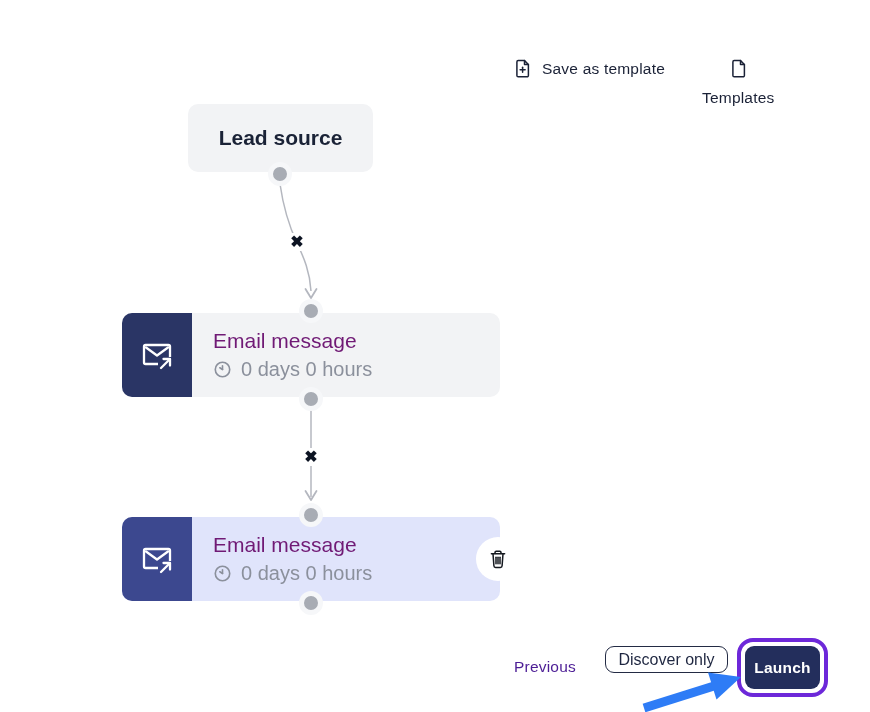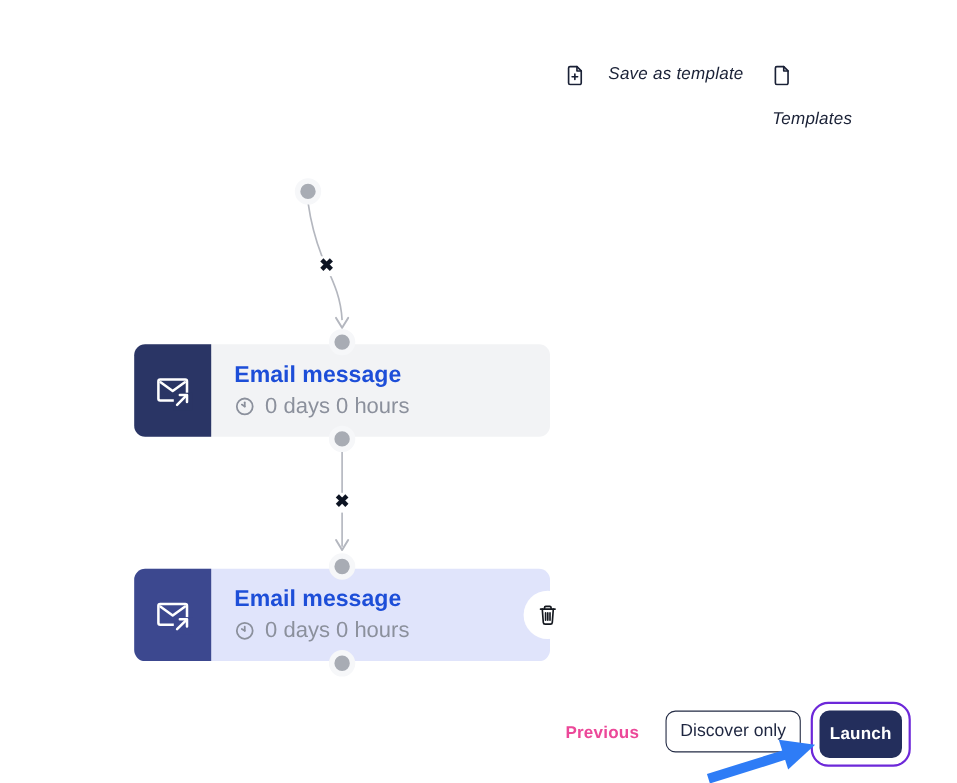--- a/index.html
+++ b/index.html
@@ -5,22 +5,22 @@
   * { margin:0; padding:0; box-sizing:border-box; }
   html,body { background:#fff; }
   .canvas {
     position:relative; width:870px; height:712px; background:#ffffff;
     font-family:"Liberation Sans", sans-serif; overflow:hidden;
   }
   button { background:none; border:none; font:inherit; cursor:pointer; padding:0; }
 
   
   .hdr-btn {
-    position:absolute; display:flex; align-items:flex-start; gap:22px;
-    font-size:15.5px; font-weight:500; color:#1a2136; letter-spacing:.2px;font-style:italic;
+    position:absolute; display:flex; align-items:center; gap:11px;
+    font-size:15.5px; font-weight:500; color:#1a2136; letter-spacing:.2px;
   }
   .hdr-btn svg { display:block; }
 
   
   .node-lead {
     position:absolute; left:188px; top:104px; width:185px; height:68px;
     background:#f2f3f5; border-radius:10px;
     display:flex; align-items:center; justify-content:center;
     font-size:21px; font-weight:600; color:#1a2236;
   }
@@ -30,21 +30,21 @@
   }
   .email-node.n1 { top:313px; background:#f2f3f5; }
   .email-node.n2 { top:517px; background:#e0e4fb; }
   .icon-square {
     width:70px; flex:0 0 70px; border-radius:10px 0 0 10px;
     display:flex; align-items:center; justify-content:center;
   }
   .n1 .icon-square { background:#2a3565; --sq:#2a3565; }
   .n2 .icon-square { background:#3c488f; --sq:#3c488f; }
   .node-body { flex:1; display:flex; flex-direction:column; justify-content:center; padding-left:21px; gap:5px; }
-  .node-title { font-size:21px; font-weight:700; color:#1d4ed8; line-height:1.1; }
+  .node-title { font-size:21px; font-weight:400; color:#701a75; line-height:1.1; }
   .node-delay { display:flex; align-items:center; gap:9px; font-size:20px; color:#8b909c; }
   .node-delay svg { display:block; }
 
   
   .connector-layer { position:absolute; left:0; top:0; width:870px; height:712px; pointer-events:none; }
   .dot {
     position:absolute; width:14px; height:14px; background:#a8acb4;
     border:5px solid #f6f7f9; border-radius:50%;
     transform:translate(-50%,-50%); box-sizing:content-box; z-index:5;
   }
@@ -57,30 +57,30 @@
   
   .trash-btn {
     position:absolute; left:476px; top:537px; width:44px; height:44px;
     background:#fff; border-radius:50%; z-index:6;
     display:flex; align-items:center; justify-content:center;
   }
 
   
   .previous-btn {
     position:absolute; left:514px; top:658px; font-size:15.5px;
-    color:#ec4899; letter-spacing:.2px;font-weight:bold;
+    color:#4c1d95; letter-spacing:.2px;
   }
   .discover-btn {
-    position:absolute; left:605px; top:646px; width:123px; height:38px;
+    position:absolute; left:605px; top:646px; width:123px; height:27px;
     background:#fff; border:1.6px solid #232b44; border-radius:9px;
     font-size:16px; color:#1e2640; display:flex; align-items:center; justify-content:center;
   }
   .launch-ring {
     position:absolute; left:737px; top:638px; width:91px; height:59px;
-    border:2px solid #6d28d9; border-radius:16px; background:#fff;
+    border:4px solid #6d28d9; border-radius:16px; background:#fff;
     display:flex; align-items:center; justify-content:center; z-index:7;
   }
   .launch-btn {
     width:75px; height:43px; background:#232e5c; border-radius:9px;
     color:#ffffff; font-size:15.5px; font-weight:600;
     display:flex; align-items:center; justify-content:center; letter-spacing:.2px;
   }
   .annot-arrow { position:absolute; left:0; top:0; width:870px; height:712px; pointer-events:none; z-index:8; }
 </style>
 </head>
@@ -106,20 +106,23 @@
     <span>Templates</span>
   </button>
 
   <svg class="connector-layer">
     <path d="M 280 184 C 284 212 290 228 297 243 C 304 258 310 272 311 291" fill="none" stroke="#b4b7bf" stroke-width="1.5"></path>
     <path d="M 305.5 289 L 311 298 L 316.5 289" fill="none" stroke="#b4b7bf" stroke-width="1.8" stroke-linecap="round" stroke-linejoin="round"></path>
     <path d="M 311 410 L 311 497" fill="none" stroke="#b4b7bf" stroke-width="1.5"></path>
     <path d="M 305.5 491 L 311 500 L 316.5 491" fill="none" stroke="#b4b7bf" stroke-width="1.8" stroke-linecap="round" stroke-linejoin="round"></path>
   </svg>
 
+  <div class="node-lead">
+    <span>Lead source</span>
+  </div>
 
   <span class="x-break" style="left:297px; top:242px;">✖</span>
   <span class="x-break" style="left:311px; top:457px;">✖</span>
 
   <div class="email-node n1">
     <div class="icon-square">
       <svg width="40" height="40" viewBox="0 0 40 40" fill="none" stroke="#ffffff" stroke-width="2.3" stroke-linecap="round" stroke-linejoin="round">
         <rect x="7" y="10" width="26" height="19" rx="1.6"></rect>
         <path d="M9 12.5 L20 20.5 L31 12.5"></path>
         <rect x="21" y="22" width="17" height="16" fill="var(--sq)" stroke="none"></rect>

